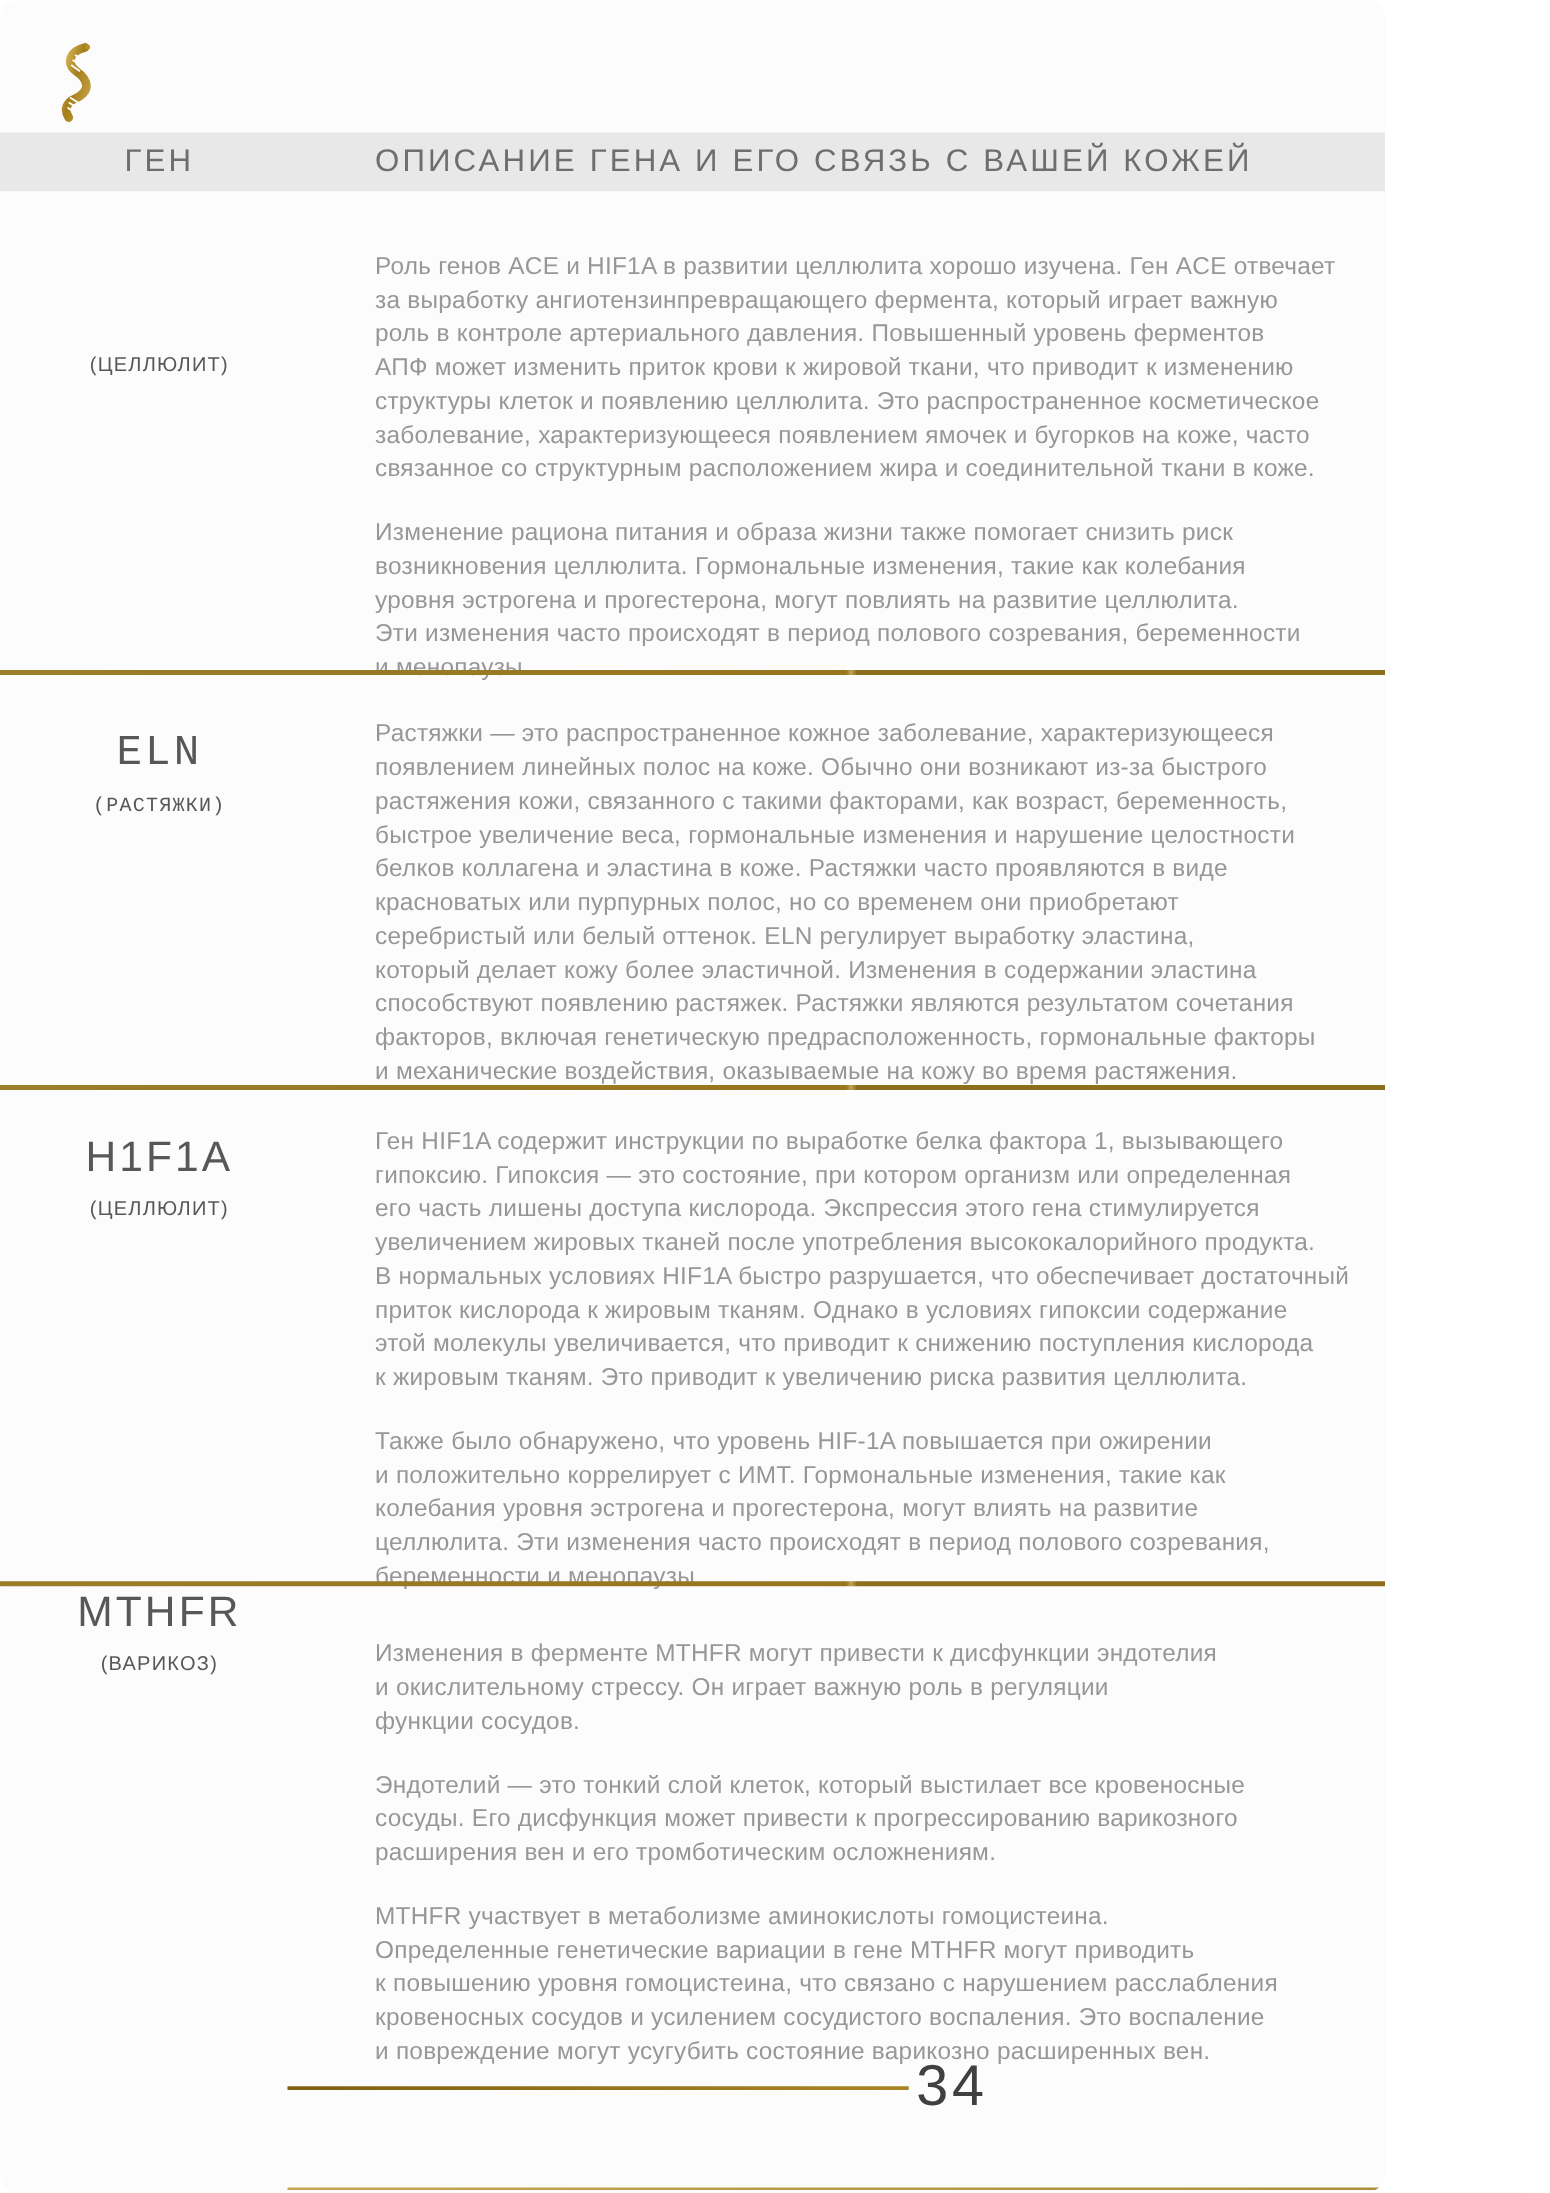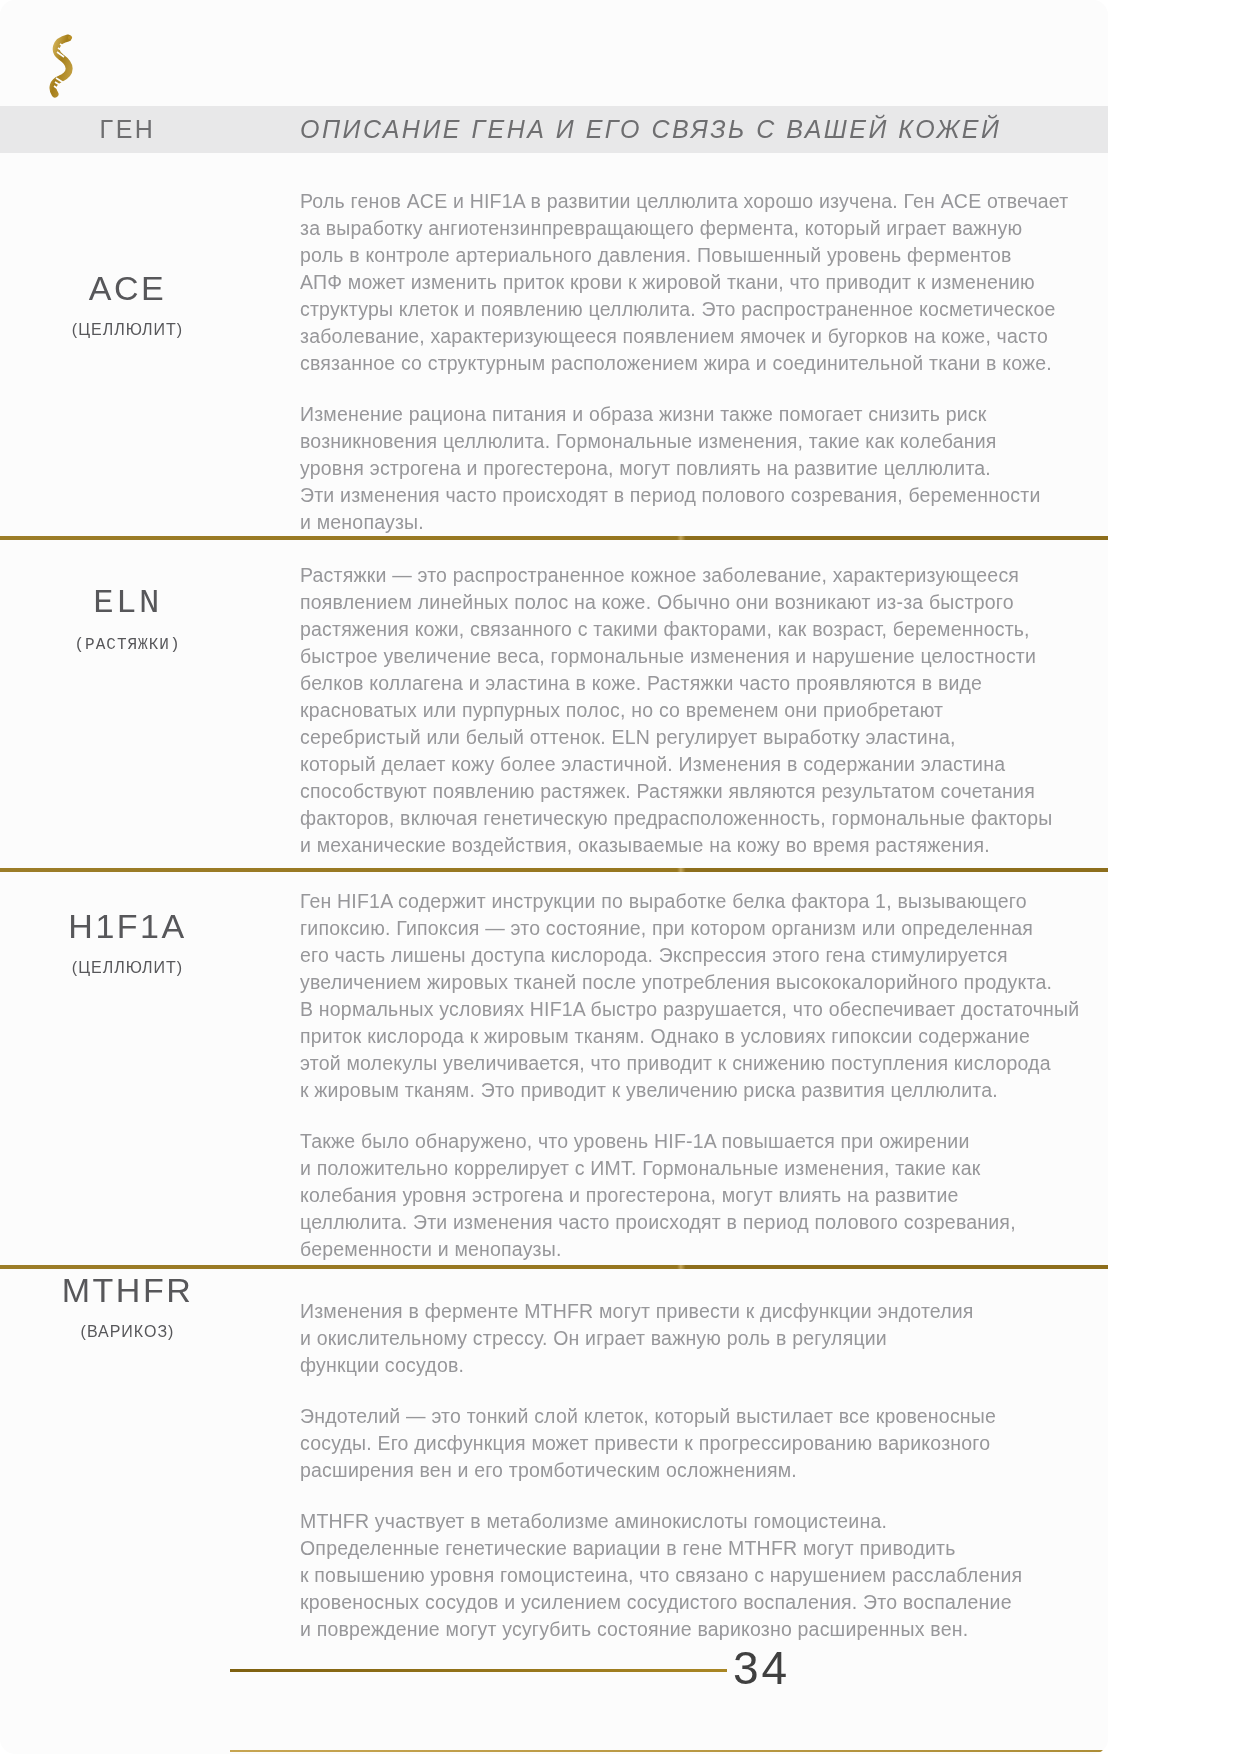--- a/index.html
+++ b/index.html
@@ -22,38 +22,37 @@
   .header-gene{
     position:absolute;left:0;top:0;width:255px;height:47px;
     display:flex;align-items:center;justify-content:center;
     font-size:25px;font-weight:300;letter-spacing:2.5px;color:#6e6e70;
   }
   .header-desc{
     position:absolute;left:300px;top:0;height:47px;
     display:flex;align-items:center;
     font-size:25px;font-weight:300;letter-spacing:2.5px;color:#6e6e70;
     white-space:nowrap;
-    font-style:italic;
   }
   
   .gene-label{
     position:absolute;left:0;width:255px;text-align:center;color:#57575a;
   }
   .gene-name{
     font-size:34px;font-weight:200;letter-spacing:2.5px;line-height:1.1;
   }
   .gene-cond{
     margin-top:14px;font-size:16px;font-weight:300;letter-spacing:1px;
   }
   
   .desc{
     position:absolute;left:300px;width:910px;color:#97979a;
   }
   .para{
-    margin:4px 0 24px 0;
+    margin:16px 0 24px 0;
     font-size:19.5px;font-weight:300;line-height:27px;letter-spacing:0.2px;
     white-space:pre-line;
   }
   
   .divider{
     position:absolute;left:0;width:1240px;height:4px;
     background:linear-gradient(to right,
       #9c7d28 0%, #96761f 54.6%, #c2a458 54.9%, #8d6e1c 55.3%, #8d6e1c 100%);
   }
   .div-1{top:536px;}
@@ -93,21 +92,20 @@
       <circle cx="23" cy="3.5" r="2" fill="#b98f24"></circle>
     </svg>
   </div>
 
   <div class="header-bar">
     <div class="header-gene">ГЕН</div>
     <div class="header-desc">ОПИСАНИЕ ГЕНА И ЕГО СВЯЗЬ С ВАШЕЙ КОЖЕЙ</div>
   </div>
 
   <div class="gene-label" style="top:270px;">
-    <div class="gene-name">ACE</div>
     <div class="gene-cond">(ЦЕЛЛЮЛИТ)</div>
   </div>
   <div class="desc" style="top:184px;">
     <p class="para">Роль генов ACE и HIF1A в развитии целлюлита хорошо изучена. Ген ACE отвечает
 за выработку ангиотензинпревращающего фермента, который играет важную
 роль в контроле артериального давления. Повышенный уровень ферментов
 АПФ может изменить приток крови к жировой ткани, что приводит к изменению
 структуры клеток и появлению целлюлита. Это распространенное косметическое
 заболевание, характеризующееся появлением ямочек и бугорков на коже, часто
 связанное со структурным расположением жира и соединительной ткани в коже.</p>

